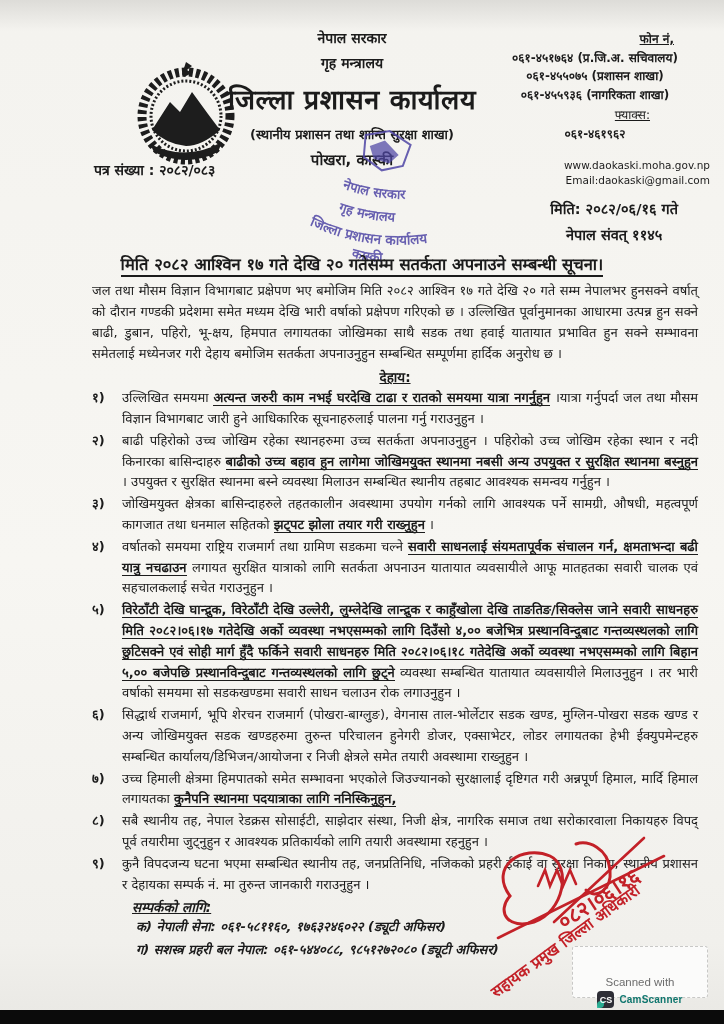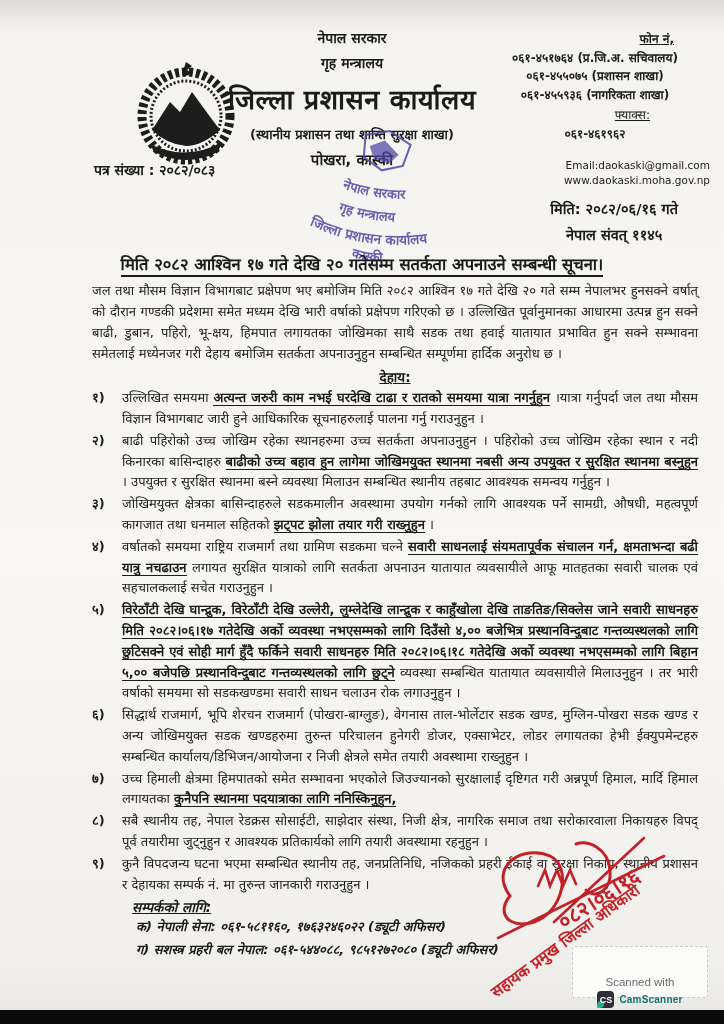--- a/index.html
+++ b/index.html
@@ -106,22 +106,22 @@
     <div class="head-right">
       <div class="hr-label">फोन नं,</div>
       <div id="phone-list">
           <div>०६१-४५१७६४ (प्र.जि.अ. सचिवालय)</div>
           <div>०६१-४५५०७५ (प्रशासन शाखा)</div>
           <div>०६१-४५५९३६ (नागरिकता शाखा)</div>
         </div>
       <div class="hr-fax-label">फ्याक्स:</div>
       <div>०६१-४६१९६२</div>
       <div class="hr-email">
+        <div>www.daokaski.moha.gov.np</div>
         <div>Email:daokaski@gmail.com</div>
-        <div>www.daokaski.moha.gov.np</div>
       </div>
     </div>
   </div>
 
   <div class="ref-line">पत्र संख्या : २०८२/०८३</div>
 
   <svg class="stamp" viewBox="0 0 170 150">
     <g transform="rotate(10 85 75)" fill="#4f46a5" stroke="#4f46a5">
       <path d="M62 10 L85 2 L108 12 L104 34 L84 42 L64 32 Z" fill="none" stroke-width="2"></path>
       <path d="M68 20 L82 12 L98 24 L90 34 L74 32 Z" fill="#4f46a5" stroke="none" opacity=".85"></path>
@@ -154,21 +154,21 @@
         <div class="li">
           <span class="num">१)</span>
           <div class="li-text"><span>उल्लिखित समयमा </span><span class="u">अत्यन्त जरुरी काम नभई घरदेखि टाढा र रातको समयमा यात्रा नगर्नुहुन</span><span> ।यात्रा गर्नुपर्दा जल तथा मौसम विज्ञान विभागबाट जारी हुने आधिकारिक सूचनाहरुलाई पालना गर्नु गराउनुहुन ।</span></div>
         </div>
         <div class="li">
           <span class="num">२)</span>
           <div class="li-text"><span>बाढी पहिरोको उच्च जोखिम रहेका स्थानहरुमा उच्च सतर्कता अपनाउनुहुन । पहिरोको उच्च जोखिम रहेका स्थान र नदी किनारका बासिन्दाहरु </span><span class="u">बाढीको उच्च बहाव हुन लागेमा जोखिमयुक्त स्थानमा नबसी अन्य उपयुक्त र सुरक्षित स्थानमा बस्नुहुन</span><span> । उपयुक्त र सुरक्षित स्थानमा बस्ने व्यवस्था मिलाउन सम्बन्धित स्थानीय तहबाट आवश्यक समन्वय गर्नुहुन ।</span></div>
         </div>
         <div class="li">
           <span class="num">३)</span>
-          <div class="li-text"><span>जोखिमयुक्त क्षेत्रका बासिन्दाहरुले सडकमालीन अवस्थामा उपयोग गर्नको लागि आवश्यक पर्ने सामग्री, औषधी, महत्वपूर्ण कागजात तथा धनमाल सहितको </span><span class="u">झट्पट झोला तयार गरी राख्नुहुन</span><span> ।</span></div>
+          <div class="li-text"><span>जोखिमयुक्त क्षेत्रका बासिन्दाहरुले तहतकालीन अवस्थामा उपयोग गर्नको लागि आवश्यक पर्ने सामग्री, औषधी, महत्वपूर्ण कागजात तथा धनमाल सहितको </span><span class="u">झट्पट झोला तयार गरी राख्नुहुन</span><span> ।</span></div>
         </div>
         <div class="li">
           <span class="num">४)</span>
           <div class="li-text"><span>वर्षातको समयमा राष्ट्रिय राजमार्ग तथा ग्रामिण सडकमा चल्ने </span><span class="u">सवारी साधनलाई संयमतापूर्वक संचालन गर्न, क्षमताभन्दा बढी यात्रु नचढाउन</span><span> लगायत सुरक्षित यात्राको लागि सतर्कता अपनाउन यातायात व्यवसायीले आफू मातहतका सवारी चालक एवं सहचालकलाई सचेत गराउनुहुन ।</span></div>
         </div>
         <div class="li">
           <span class="num">५)</span>
           <div class="li-text"><span class="u">विरेठाँटी देखि घान्द्रुक, विरेठाँटी देखि उल्लेरी, लुम्लेदेखि लान्द्रुक र काहुँखोला देखि ताङतिङ/सिक्लेस जाने सवारी साधनहरु मिति २०८२।०६।१७ गतेदेखि अर्को व्यवस्था नभएसम्मको लागि दिउँसो ४,०० बजेभित्र प्रस्थानविन्दुबाट गन्तव्यस्थलको लागि छुटिसक्ने एवं सोही मार्ग हुँदै फर्किने सवारी साधनहरु मिति २०८२।०६।१८ गतेदेखि अर्को व्यवस्था नभएसम्मको लागि बिहान ५,०० बजेपछि प्रस्थानविन्दुबाट गन्तव्यस्थलको लागि छुट्ने</span><span> व्यवस्था सम्बन्धित यातायात व्यवसायीले मिलाउनुहुन । तर भारी वर्षाको समयमा सो सडकखण्डमा सवारी साधन चलाउन रोक लगाउनुहुन ।</span></div>
         </div>
         <div class="li">

